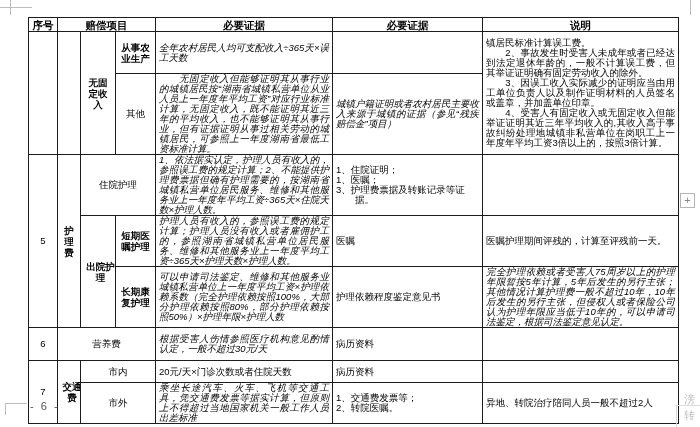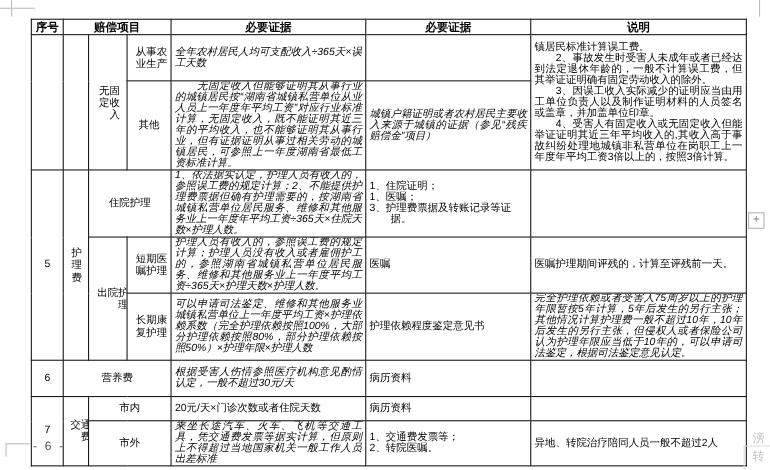--- a/index.html
+++ b/index.html
@@ -21,21 +21,21 @@
     overflow:hidden;
   }
   .doc-table th{
     font-weight:bold;font-size:10.5px;line-height:12px;
     padding:0 1px;
   }
   .c{text-align:center;}
   .j{text-align:justify;font-style:italic;}
   .notecell{vertical-align:top;padding-top:2px;}
   .notecell p{margin:0;text-align:justify;}
-  .wrap{word-break:break-all;margin:0 auto;text-align:right;line-height:11px;}
+  .wrap{word-break:break-all;margin:0 auto;text-align:center;line-height:11px;font-weight:bold;}
   .w11{width:11px;}
   .w22{width:22px;}
   .w33{width:33px;}
   .hang{padding-left:19px;text-indent:-19px;}
   
   .mark{position:absolute;background:#bdbdbd;}
   .page-number{
     position:absolute;left:30px;top:400px;
     font-size:11px;color:#555;letter-spacing:2px;
   }

